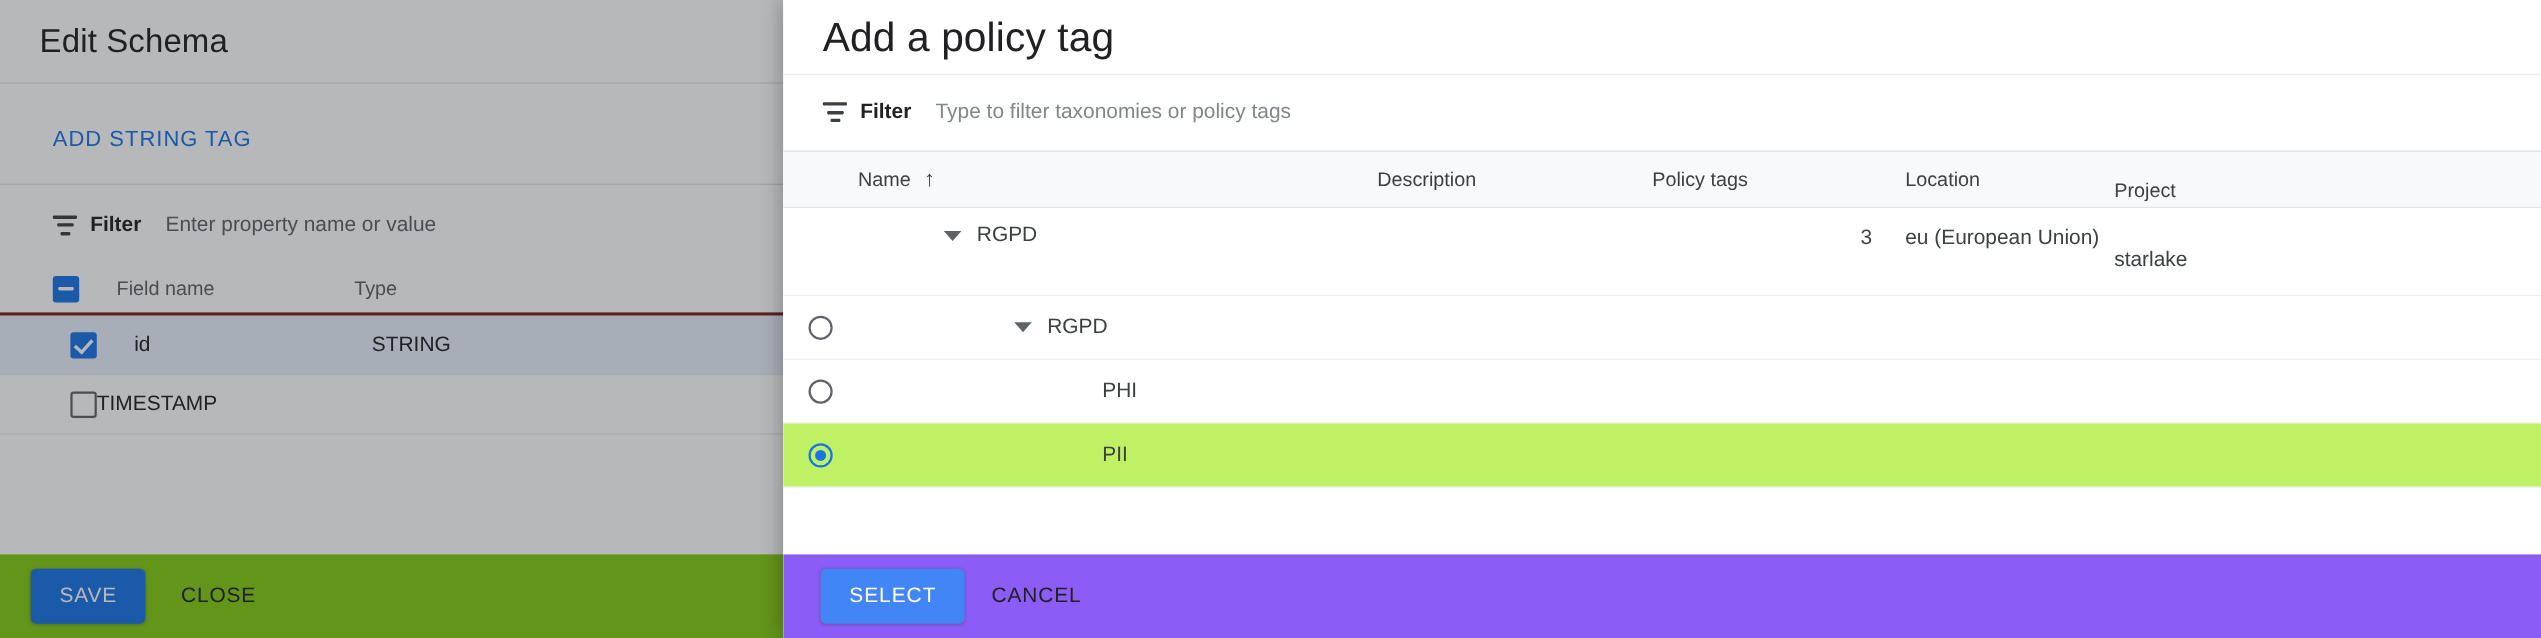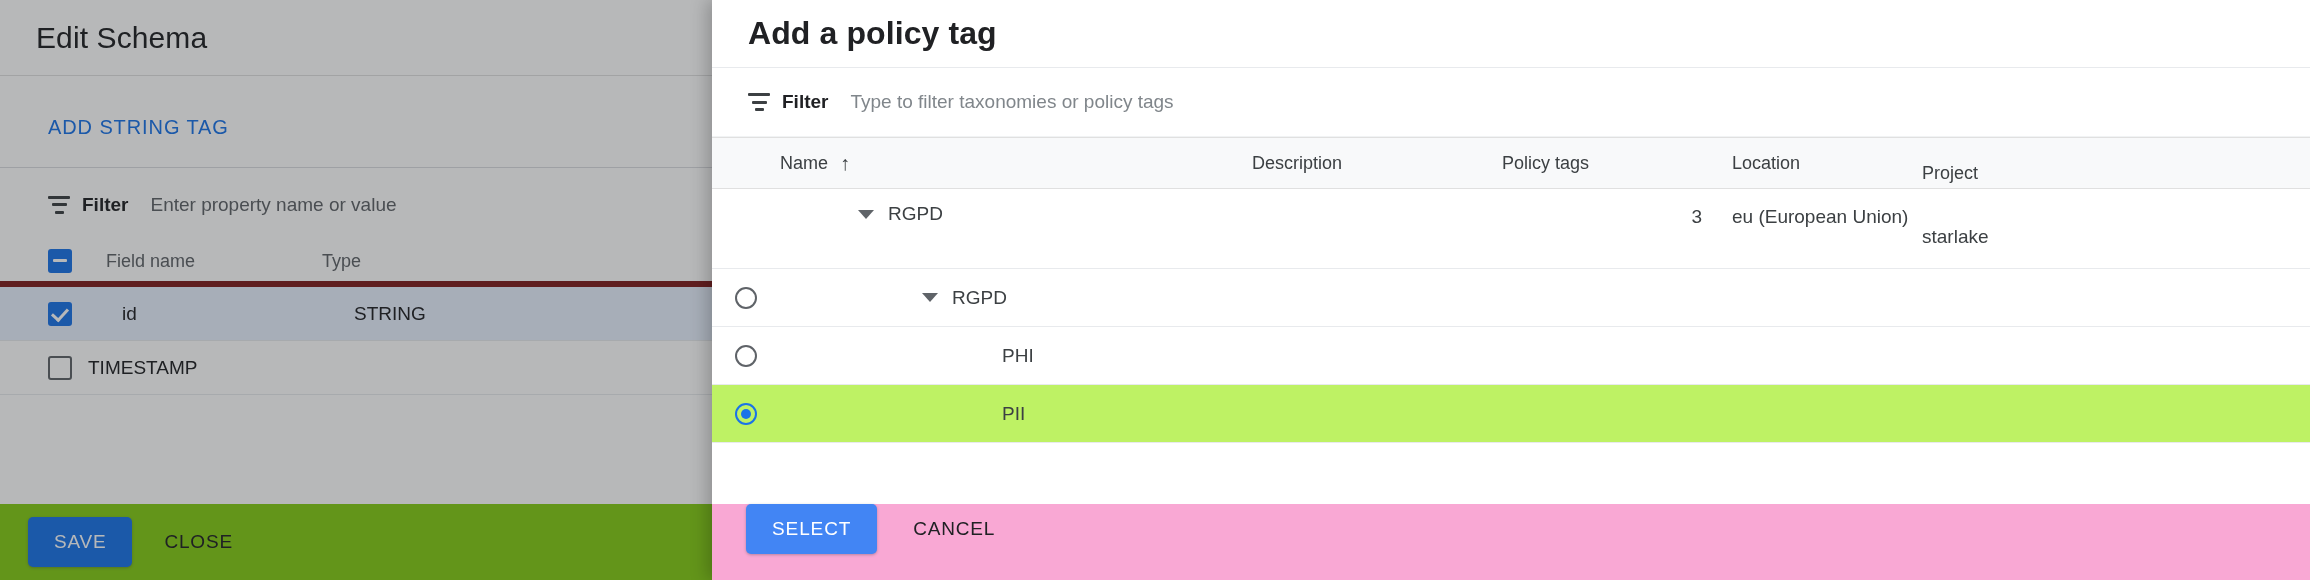--- a/index.html
+++ b/index.html
@@ -85,30 +85,29 @@
   .filter-placeholder {
     font-size: 19px; color: #5f6368; font-weight: 400;
   }
 
   .bg-table { width: 100%; }
   .bg-thead-row {
     height: 46px;
     display: flex;
     align-items: center;
     background: #ffffff;
-    border-bottom: 6px solid #7f1d1d;
+    border-bottom: 3px solid #7f1d1d;
     padding-left: 48px;
   }
   .bg-row {
     height: 54px;
     display: flex;
     align-items: center;
-    padding-left: 48px;
+    padding-left: 64px;
     border-bottom: 1px solid #e8eaed;
-    gap: 16px;
   }
   .bg-row.selected { background: #e8f0fe; }
 
   .cb {
     width: 24px; height: 24px;
     border-radius: 3px;
     flex: 0 0 24px;
     position: relative;
     cursor: pointer;
   }
@@ -184,23 +183,23 @@
     overflow: hidden;
   }
 
   .dlg-header {
     height: 68px;
     display: flex; align-items: center;
     padding: 0 36px;
     border-bottom: 1px solid #e8eaed;
   }
   .dlg-title {
-    font-size: 32px;
+    font-size: 37px;
     color: #202124;
-    font-weight: 700;
+    font-weight: 400;
     letter-spacing: 0.1px;
   }
 
   .dlg-filter-row {
     height: 69px;
     display: flex; align-items: center;
     padding: 0 36px;
     border-bottom: 1px solid #f1f3f4;
   }
   .dlg-filter-label {
@@ -266,24 +265,24 @@
   }
 
   .name-cell { display:flex; align-items:center; font-size:19px; color:#3c4043; }
   .indent-2 { padding-left: 142px; }
   .indent-3 { padding-left: 222px; }
 
   .dlg-actions {
     position: absolute;
     left: 0; bottom: 0;
     width: 1598px; height: 76px;
-    display: flex; align-items: flex-start;
+    display: flex; align-items: center;
     padding-left: 34px;
-    background: #f9a8d4;
-    gap: 14px;
+    background: #8b5cf6;
+    gap: 2px;
   }
   .btn-select {
     background: #4285f4;
     color: #ffffff;
     border: none;
     border-radius: 5px;
     font-size: 19px;
     font-weight: 500;
     letter-spacing: 0.9px;
     padding: 14px 26px;

